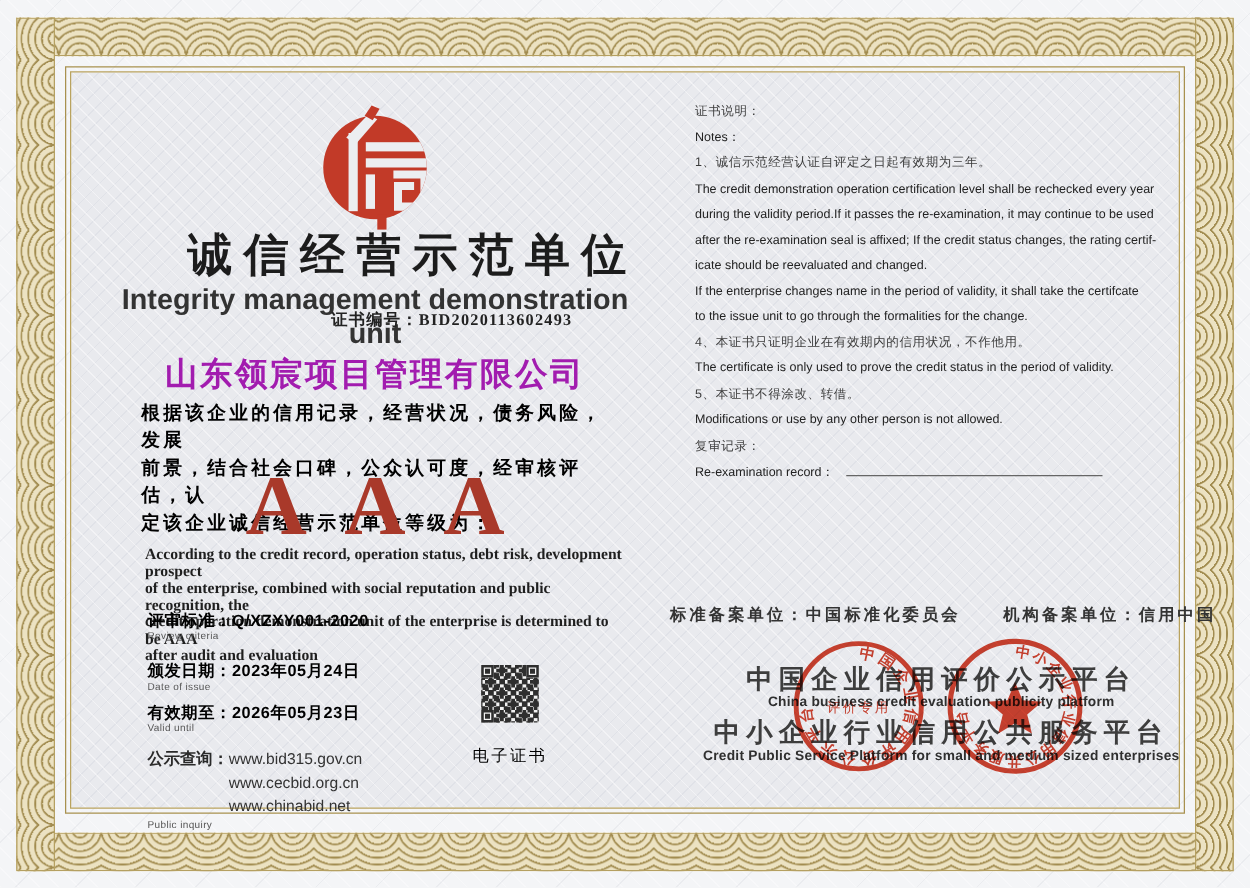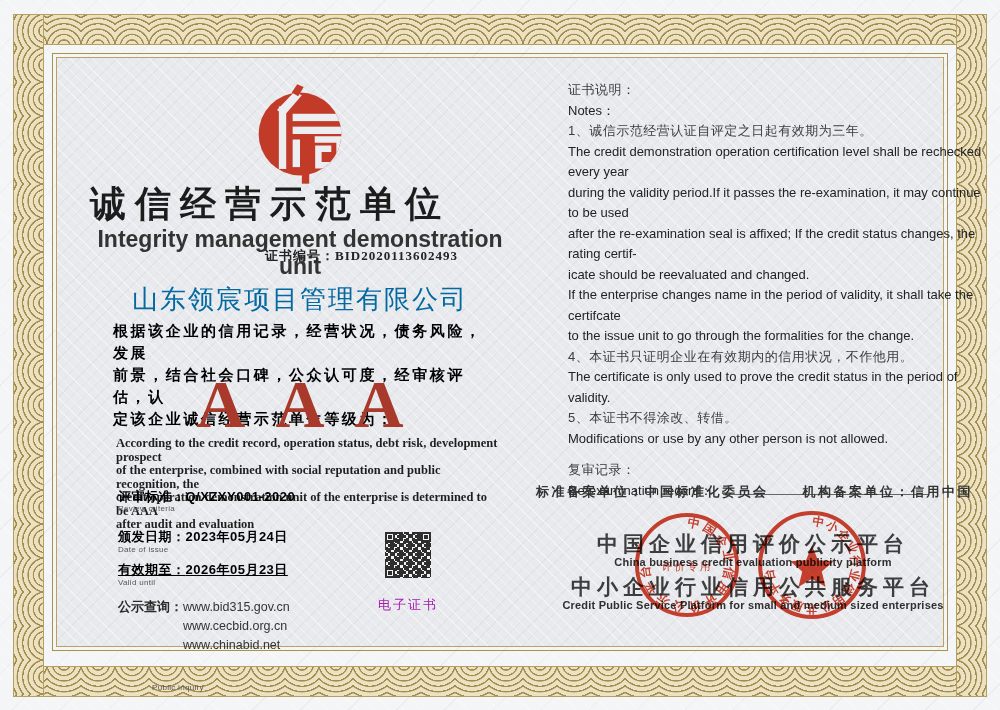--- a/index.html
+++ b/index.html
@@ -27,52 +27,52 @@
   .inner-border::after{content:"";position:absolute;inset:3px;border:1px solid #b9a35f;}
   .paper{position:absolute;left:57px;top:58px;right:57px;bottom:64px;z-index:1;
     background:
       repeating-linear-gradient(45deg, rgba(255,255,255,.45) 0 1px, transparent 1px 8px),
       repeating-linear-gradient(-45deg, rgba(185,190,205,.18) 0 1px, transparent 1px 9px),
       #e9eaee;}
   .abs{position:absolute;z-index:3;}
 
   
   .logo{left:254px;top:84px;width:92px;height:100px;}
-  .title-cn{left:90px;top:180px;width:420px;text-align:left;font-size:36px;font-weight:bold;color:#1c1c1c;letter-spacing:9px;}
+  .title-cn{left:90px;top:180px;width:420px;text-align:right;font-size:36px;font-weight:bold;color:#1c1c1c;letter-spacing:9px;}
   .title-en{left:90px;top:226px;width:420px;text-align:center;font-size:23px;font-weight:bold;color:#333;}
   .certno{left:110px;top:247px;width:348px;text-align:right;font-family:"Liberation Serif",serif;font-weight:bold;font-size:13px;color:#222;letter-spacing:1px;}
-  .company{left:90px;top:282px;width:420px;text-align:center;font-size:26px;font-weight:normal;color:#0369a1;letter-spacing:2px;}
+  .company{left:90px;top:282px;width:420px;text-align:center;font-size:26px;font-weight:bold;color:#a21caf;letter-spacing:2px;}
   .body-cn{left:113px;top:320px;width:386px;font-size:15px;font-weight:600;color:#000000;letter-spacing:2.6px;line-height:22px;white-space:pre-line;}
   .grade{left:90px;top:352px;width:420px;text-align:center;font-family:"Liberation Serif",serif;font-size:68px;font-weight:bold;color:#a9392a;letter-spacing:30px;padding-left:30px;box-sizing:border-box;margin-top:13px;}
   .body-en{left:116px;top:437px;width:386px;font-family:"Liberation Serif",serif;font-weight:bold;font-size:12.5px;color:#1f1f1f;line-height:13.5px;white-space:pre-line;}
   .field{font-size:13px;font-weight:bold;color:#000000;letter-spacing:.5px;}
   .field .val{font-weight:bold;}
   .sub-en{font-size:8px;color:#555;letter-spacing:.3px;}
   .f-review{left:118px;top:488px;}  .f-review-sub{left:118px;top:504px;}
   .f-issue{left:118px;top:528px;}   .f-issue-sub{left:118px;top:545px;}
-  .f-valid{left:118px;top:561px;text-decoration:underline;}   .f-valid-sub{left:118px;top:578px;}
+  .f-valid{left:118px;top:561px;}   .f-valid-sub{left:118px;top:578px;}
   .f-inq{left:118px;top:598px;font-size:13px;color:#2a2a2a;}
   .f-inq .lbl{font-weight:bold;}
   .f-inq .urls{display:inline-block;vertical-align:top;line-height:19px;font-size:12.5px;color:#333;}
-  .f-inq-sub{left:118px;top:683px;margin-left:34px;}
+  .f-inq-sub{left:118px;top:655px;}
   .qr{left:385px;top:532px;width:46px;height:46px;background-color:#f2f2f2;
       background-image:
         repeating-conic-gradient(#2e2e2e 0 25%, transparent 0 50%),
         repeating-conic-gradient(#2e2e2e 0 25%, #f2f2f2 0 50%);
       background-size:9px 9px,6px 6px;background-position:1px 2px,0 0;}
   .qr .fp{position:absolute;width:10px;height:10px;border:2px solid #2e2e2e;background:#f2f2f2;box-sizing:border-box;}
   .qr .fp::after{content:"";position:absolute;inset:1px;background:#2e2e2e;}
   .fp.tl{left:0;top:0;} .fp.tr{right:0;top:0;} .fp.bl{left:0;bottom:0;}
-  .eqr{left:376px;top:596px;width:64px;text-align:center;font-size:13px;color:#a21caf;letter-spacing:2px;}
+  .eqr{left:376px;top:596px;width:64px;text-align:center;font-size:13px;color:#000000;letter-spacing:2px;}
 
   
-  .notes{left:568px;top:80px;width:420px;font-size:13px;line-height:20.5px;color:#222;}
+  .notes{left:556px;top:80px;width:420px;font-size:10px;line-height:20.5px;color:#222;}
   .notes p{margin:0;white-space:pre-line;}
   .notes .cn{color:#3c3c3c;letter-spacing:.5px;}
-  .notes .rrec{margin-top:11px;}
+  .notes .rrec{margin-top:1px;}
   .uline{display:inline-block;width:205px;border-bottom:1px solid #666;height:12px;margin-left:10px;}
   .filing{left:536px;top:483px;width:420px;display:flex;gap:34px;font-size:13px;font-weight:bold;color:#333;letter-spacing:2.5px;white-space:nowrap;}
 
   .platform{left:550px;top:531px;width:406px;text-align:center;z-index:3;}
   .platform .cnl{font-size:21px;font-weight:bold;color:#3d3d3d;letter-spacing:5px;line-height:25px;}
   .platform .enl{font-size:11px;font-weight:bold;color:#2f2f2f;letter-spacing:.2px;line-height:13px;margin-bottom:5px;}
   .seal{width:108px;height:108px;mix-blend-mode:multiply;opacity:.92;z-index:4;}
   .seal1{left:633px;top:511px;}
   .seal2{left:756px;top:509px;}
 </style>

